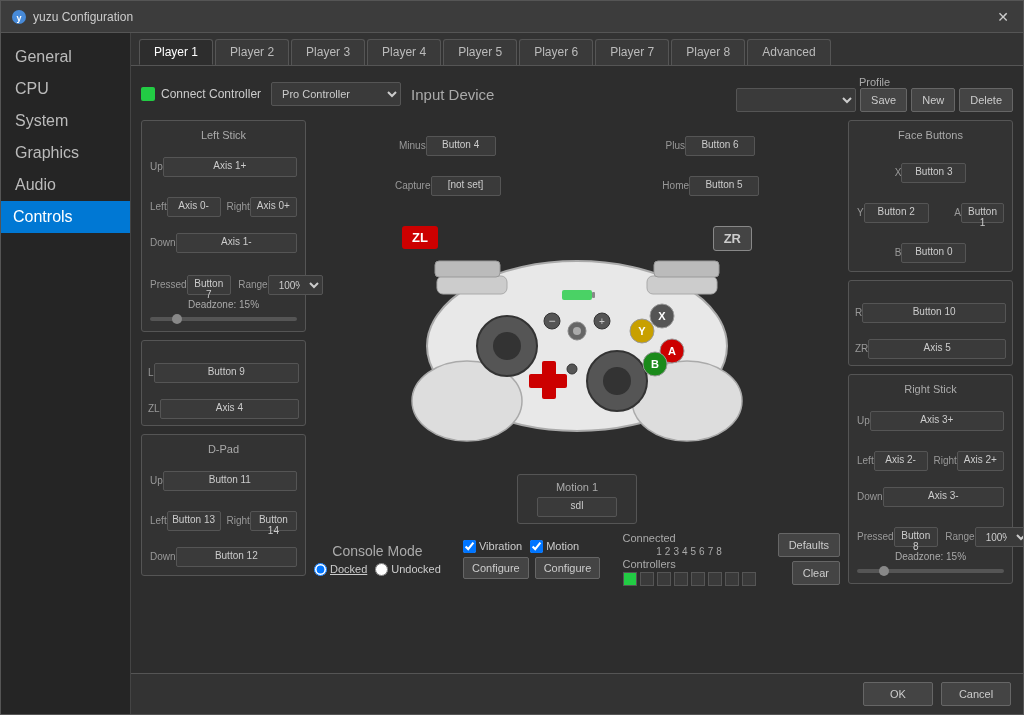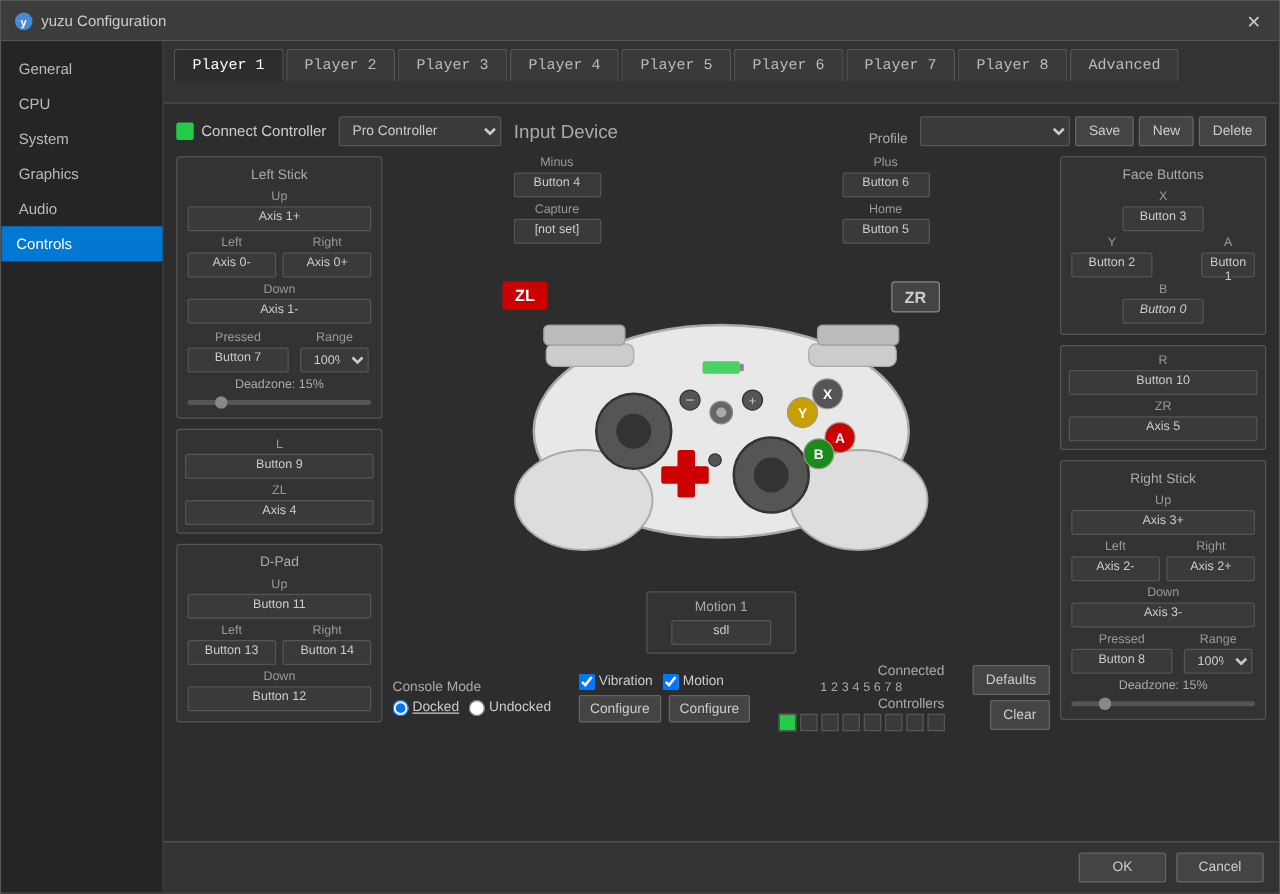--- a/index.html
+++ b/index.html
@@ -60,41 +60,40 @@
       width: 130px;
       background: #252525;
       border-right: 1px solid #444;
       padding: 8px 0;
       flex-shrink: 0;
     }
     .sidebar-item {
       padding: 7px 14px;
       cursor: pointer;
       color: #bbb;
-      font-size: 12px;
+      font-size: 16px;
     }
     .sidebar-item.active {
       background: #0078d4;
       color: #fff;
       padding-left: 12px;
     }
     .content-area {
       flex: 1;
       display: flex;
       flex-direction: column;
       overflow: hidden;
     }
     .tabs {
       display: flex;
       background: #333;
       border-bottom: 1px solid #555;
       flex-shrink: 0;
-      padding: 6px 8px 17px;
+      padding: 6px 8px 0;
       gap: 2px;
-      font-family: Liberation Mono, monospace;
     }
     .tab {
       padding: 5px 14px;
       cursor: pointer;
       background: #3a3a3a;
       border: 1px solid #555;
       border-bottom: none;
       color: #bbb;
       font-size: 12px;
       border-radius: 3px 3px 0 0;
@@ -223,22 +222,23 @@
       width: 100%;
     }
     .ctrl-label {
       font-size: 10px;
       color: #999;
       text-align: center;
       margin-bottom: 2px;
     }
     .ctrl-col {
       display: flex;
-      flex-direction: column;
-      align-items: center;
+      flex-direction: row;
+      align-items: center;
+      margin-top: 16px;
     }
     .range-select {
       width: 55px;
       font-size: 10px;
       height: 20px;
       background: #3a3a3a;
       border: 1px solid #555;
       color: #ccc;
       border-radius: 2px;
     }
@@ -401,21 +401,21 @@
             <span>Connect Controller</span>
           </div>
           <div style="display:flex;flex-direction:column;align-items:center;gap:2px;">
             <select style="width:130px;height:24px;font-size:11px;background:#3a3a3a;border:1px solid #555;color:#ccc;border-radius:2px;">
               <option>Pro Controller</option>
             </select>
           </div>
           <div style="display:flex;flex-direction:column;gap:2px;">
             <span style="font-size:15px;color:#aaa;text-align:center;">Input Device</span>
           </div>
-          <div style="display:flex;flex-direction:row;gap:10px;margin-left:auto;align-items:flex-end;">
+          <div style="display:flex;flex-direction:column;gap:0;margin-left:auto;">
             <span style="font-size:11px;color:#aaa;text-align:center;">Profile</span>
             <div style="display:flex;align-items:center;gap:4px;">
               <select style="width:120px;height:24px;font-size:11px;background:#3a3a3a;border:1px solid #555;color:#ccc;border-radius:2px;"></select>
               <button class="btn">Save</button>
               <button class="btn">New</button>
               <button class="btn">Delete</button>
             </div>
           </div>
         </div>
 
@@ -581,21 +581,21 @@
             </div>
 
             <div class="motion-box" style="width:120px;justify-content:flex-end;">
               <div class="motion-title">Motion 1</div>
               <div class="ctrl-input" style="width:80px;">sdl</div>
             </div>
 
             <div style="width:100%;display:flex;align-items:center;justify-content:space-between;margin-top:4px;">
 
               <div>
-                <div style="font-size:11px;color:#aaa;margin-bottom:4px;">Console Mode</div>
+                <div style="font-size:14px;color:#aaa;text-align:center;margin-bottom:4px;">Console Mode</div>
                 <div style="display:flex;gap:8px;align-items:center;">
                   <label style="display:flex;align-items:center;gap:3px;font-size:11px;cursor:pointer;text-decoration:underline;">
                     <input type="radio" name="console-mode" checked="" style="">
                     <span>Docked</span>
                   </label>
                   <label style="display:flex;align-items:center;gap:3px;font-size:11px;cursor:pointer;">
                     <input type="radio" name="console-mode" style="">
                     <span>Undocked</span>
                   </label>
                 </div>
@@ -611,21 +611,21 @@
                     <input type="checkbox" checked="" style="">
                     <span>Motion</span>
                   </label>
                 </div>
                 <div style="display:flex;gap:6px;">
                   <button class="btn btn-small">Configure</button>
                   <button class="btn btn-small">Configure</button>
                 </div>
               </div>
 
-              <div style="text-align:right;">
+              <div style="text-align:left;">
                 <div style="font-size:11px;color:#aaa;">Connected</div>
                 <div style="display:flex;gap:3px;font-size:10px;color:#aaa;margin-top:2px;justify-content:center;">
                   <span>1</span>
                     <span>2</span>
                     <span>3</span>
                     <span>4</span>
                     <span>5</span>
                     <span>6</span>
                     <span>7</span>
                     <span>8</span>
@@ -666,21 +666,21 @@
                   <div class="ctrl-input" style="width:65px;">Button 2</div>
                 </div>
                 <div class="ctrl-col">
                   <div class="ctrl-label">A</div>
                   <div class="ctrl-input" style="width:43px;">Button 1</div>
                 </div>
               </div>
               <div style="display:flex;justify-content:center;">
                 <div class="ctrl-col">
                   <div class="ctrl-label">B</div>
-                  <div class="ctrl-input" style="width:65px;font-style:italic;">Button 0</div>
+                  <div class="ctrl-input" style="width:65px;">Button 0</div>
                 </div>
               </div>
             </div>
 
             <div style="border:1px solid #555;background:#333;padding:6px;border-radius:3px;">
               <div class="ctrl-col" style="margin-bottom:4px;">
                 <div class="ctrl-label">R</div>
                 <div class="ctrl-input">Button 10</div>
               </div>
               <div class="ctrl-col">

